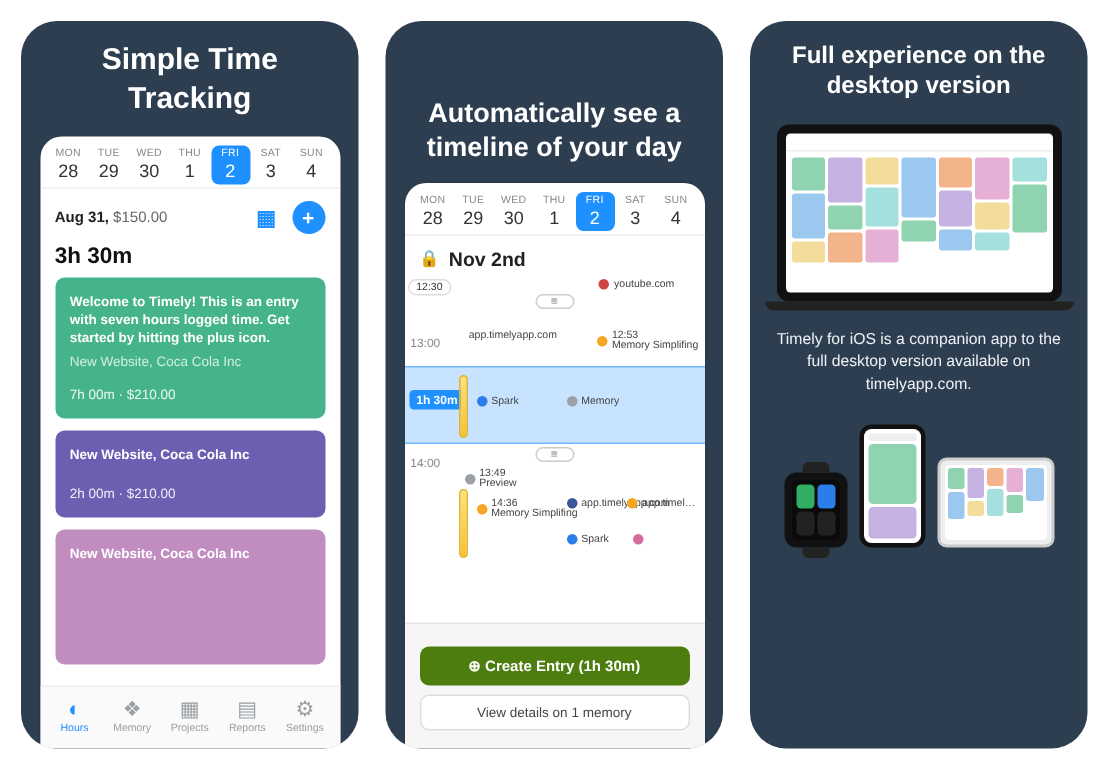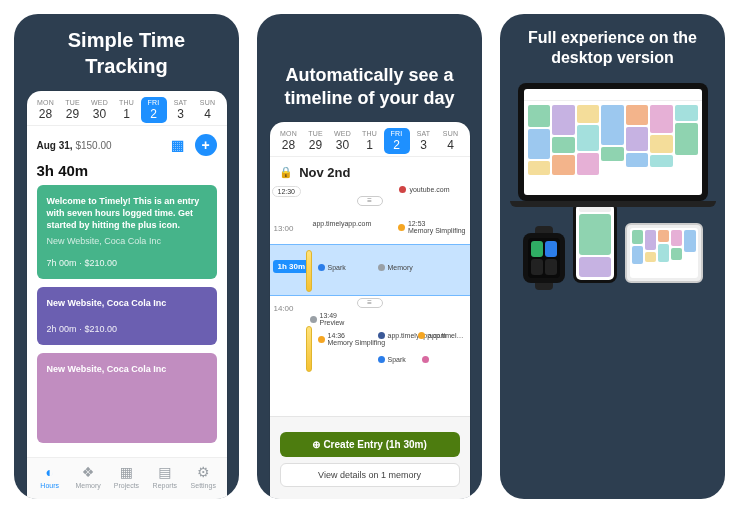--- a/index.html
+++ b/index.html
@@ -237,21 +237,21 @@
     <div class="summary-row">
       <div class="summary-text">
         <span class="date">Aug 31,</span>
         <span>$150.00</span>
       </div>
       <div style="display:flex;gap:6px;">
         <span class="icon-btn cal-icon">▦</span>
         <span class="icon-btn plus-btn">+</span>
       </div>
     </div>
-    <div class="summary-total">3h 40m</div>
+    <div class="summary-total">3h 30m</div>
     <div class="cards">
       <div class="card card-green">
         <div class="title">Welcome to Timely! This is an entry with seven hours logged time. Get started by hitting the plus icon.</div>
         <div class="sub">New Website, Coca Cola Inc</div>
         <div class="meta">7h 00m · $210.00</div>
       </div>
       <div class="card card-purple">
         <div class="title">New Website, Coca Cola Inc</div>
         <div class="meta" style="margin-top:14px">2h 00m · $210.00</div>
       </div>
@@ -411,20 +411,21 @@
               <div class="blk c-y" style="height:18px"></div>
               <div class="blk c-t" style="height:12px"></div>
             </div>
           <div class="col">
               <div class="blk c-t" style="height:16px"></div>
               <div class="blk c-g" style="height:32px"></div>
             </div>
         </div>
       </div>
     </div>
+    <div class="p3-desc">Timely for iOS is a companion app to the full desktop version available on timelyapp.com.</div>
     <div class="devices">
       <div class="watch">
         <div class="watch-face">
           <div class="wbtn wg"></div>
             <div class="wbtn wb"></div>
           <div class="wbtn" style="background:#222"></div>
             <div class="wbtn" style="background:#222"></div>
         </div>
       </div>
       <div class="mini-phone">

